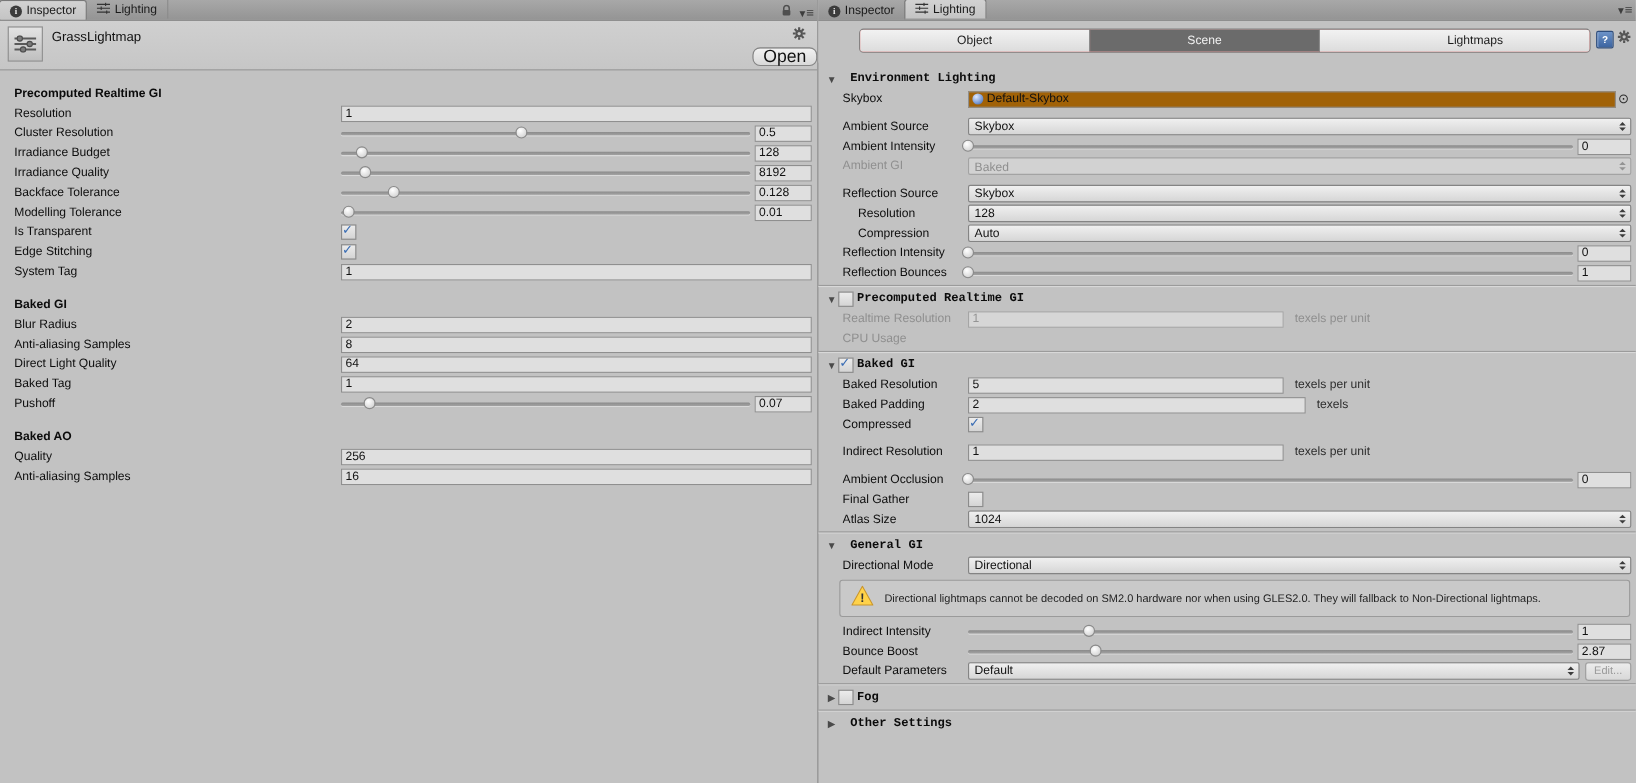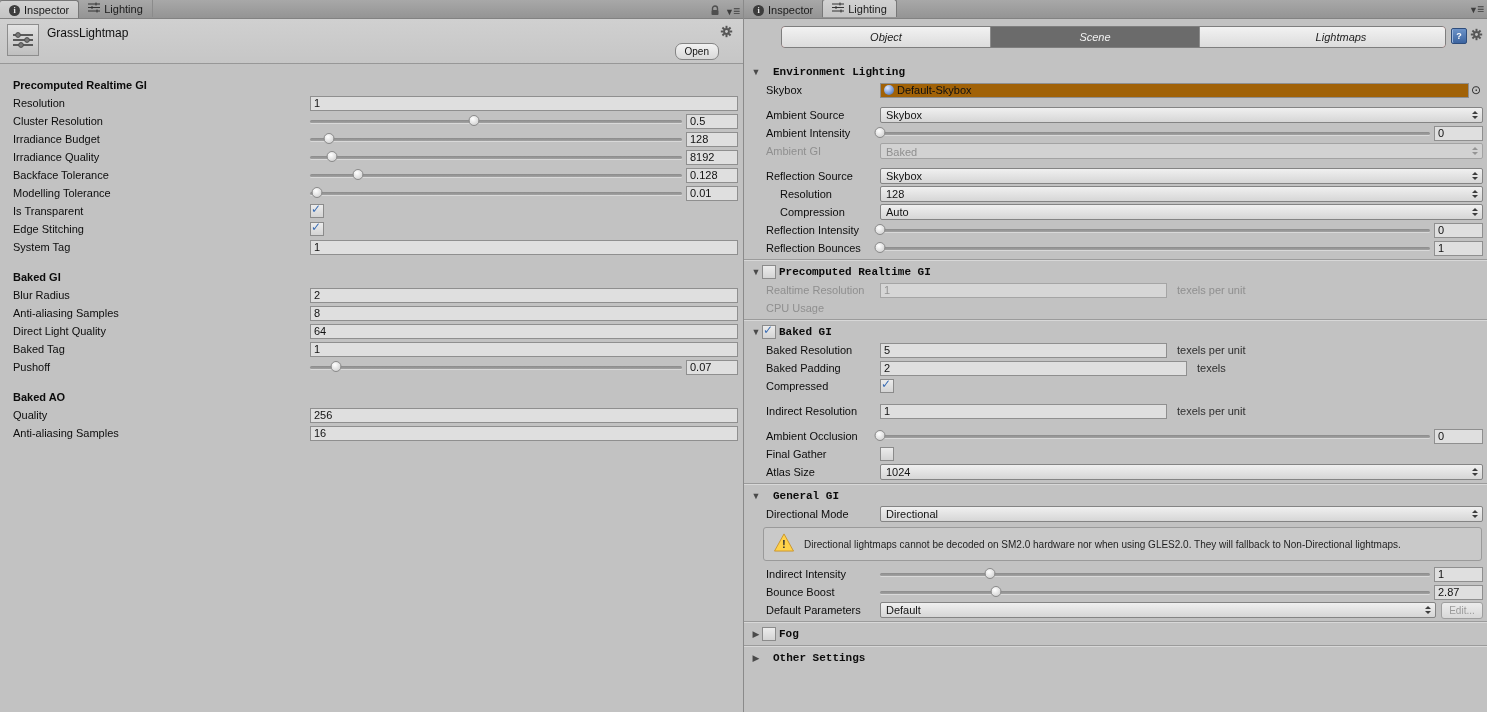--- a/index.html
+++ b/index.html
@@ -21,28 +21,28 @@
     font-size:8px;font-weight:bold;align-items:center;justify-content:center;font-family:"Liberation Serif",serif;}
   .menu-glyph{font-size:9px;color:#3d3d3d;letter-spacing:-1px;}
   .menu-glyph b{font-size:12px;font-weight:normal;}
 
   
   .insp-header{height:44px;background:linear-gradient(#d0d0d0,#c6c6c6);border-bottom:1px solid #979797;position:relative;}
   .asset-icon-box{position:absolute;left:7px;top:5px;width:30px;height:30px;background:linear-gradient(#e3e3e3,#bfbfbf);
     border:1px solid #8d8d8d;display:flex;align-items:center;justify-content:center;}
   .asset-title{position:absolute;left:47px;top:7px;font-size:12px;color:#101010;}
   .hdr-gear{position:absolute;right:10px;top:5px;}
-  .open-btn{position:absolute;right:24px;top:24px;height:15px;padding:0 9px;font-size:10px;color:#111;
+  .open-btn{position:absolute;right:0;top:24px;height:15px;padding:0 9px;font-size:16px;color:#111;
     background:linear-gradient(#f2f2f2,#d9d9d9);border:1px solid #848484;border-radius:7px;
     font-family:inherit;display:flex;align-items:center;}
 
   
   .toolbar{height:38px;position:relative;background:#c2c2c2;}
   .segctl{position:absolute;left:37px;right:41px;top:7px;height:20px;display:flex;
-    border:1px solid #7e7e7e;border-radius:4px;overflow:hidden;background:#fca5a5;font-style:italic;}
+    border:1px solid #7e7e7e;border-radius:4px;overflow:hidden;background:#fca5a5;}
   .seg{flex:1;display:flex;align-items:center;justify-content:center;font-size:11px;color:#1c1c1c;
     background:linear-gradient(#f2f2f2,#dcdcdc);border-right:1px solid #8b8b8b;}
   .seg:last-child{border-right:none;padding-left:37px;}
   .seg.selected{background:#6b6b6b;color:#f2f2f2;}
   .toolbar-icons{position:absolute;right:4px;top:8px;display:flex;align-items:center;gap:3px;}
   .help-book{width:14px;height:14px;border-radius:2px;background:linear-gradient(#6d93c8,#3c64a0);
     color:#fff;font-size:9px;font-weight:bold;display:flex;align-items:center;justify-content:center;
     border:1px solid #2e4d7c;box-shadow:inset 1px 0 0 #9db8dd;}
 
   

